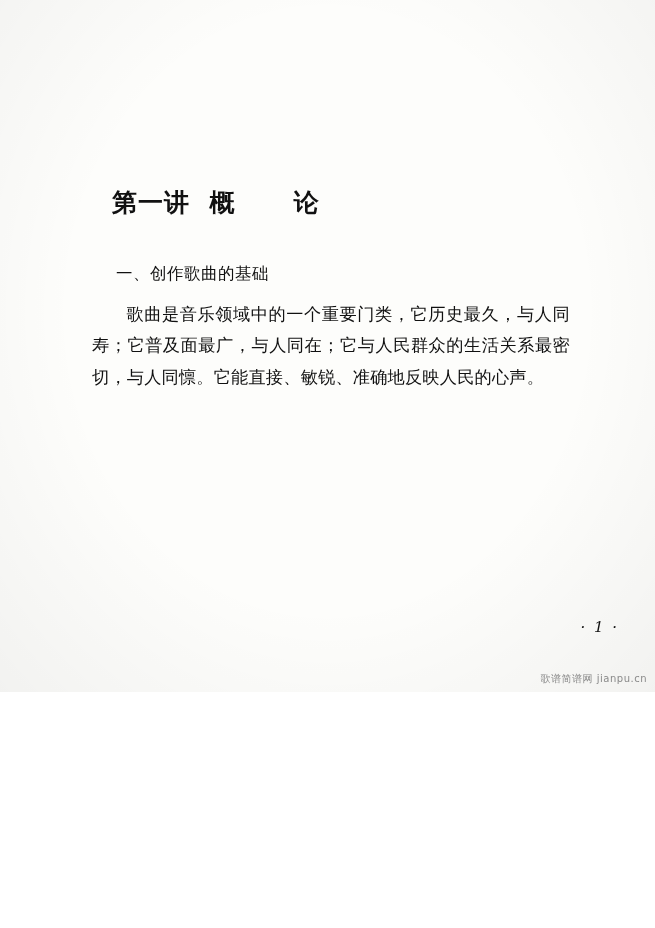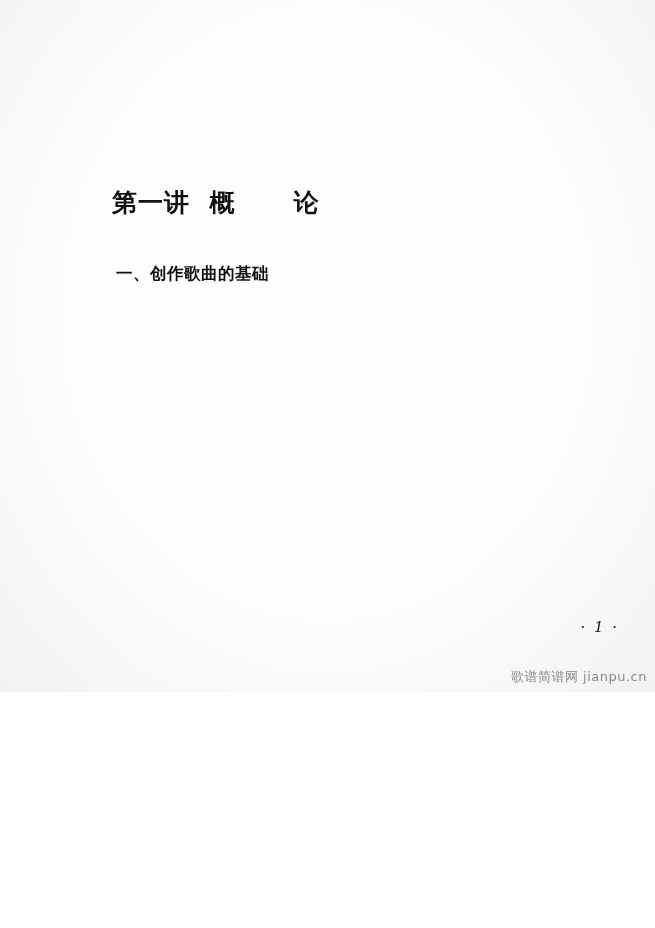--- a/index.html
+++ b/index.html
@@ -39,21 +39,21 @@
     letter-spacing: 1px;
     text-align: left;
     padding-left: 20px;
     white-space: pre;
     font-family: "DejaVu Serif", serif;
   }
   .section-heading {
     margin-top: 44px;
     padding-left: 24px;
     font-size: 16.5px;
-    font-weight: bold;
+    font-weight: normal;
     letter-spacing: 0.5px;
   }
   p.body-par {
     margin: 0;
     padding: 0;
     font-size: 17.2px;
     line-height: 31.5px;
     text-align: justify;
     text-justify: inter-ideograph;
     text-indent: 2em;
@@ -67,36 +67,37 @@
     right: 36px;
     bottom: 56px;
     font-size: 15px;
     font-style: italic;
     letter-spacing: 2px;
   }
   .watermark {
     position: absolute;
     right: 8px;
     bottom: 6px;
-    font-size: 13px;
+    font-size: 10px;
     color: #8a8a8a;
     font-family: "DejaVu Sans", sans-serif;
     letter-spacing: 0.5px;
   }
 </style>
 </head>
 <body>
 
 <div class="page">
   <div class="content">
 
     <h1 class="chapter-title">第一讲  概      论</h1>
 
     <h2 class="section-heading">一、创作歌曲的基础</h2>
 
+    <p class="body-par first-par">歌曲是音乐领域中的一个重要门类，它历史最久，与人同寿；它普及面最广，与人同在；它与人民群众的生活关系最密切，与人同懔。它能直接、敏锐、准确地反映人民的心声。</p>
 
 
   </div>
 
   <div class="page-number">· 1 ·</div>
 
   <div class="watermark">歌谱简谱网 jianpu.cn</div>
 </div>
 
 </body></html>

